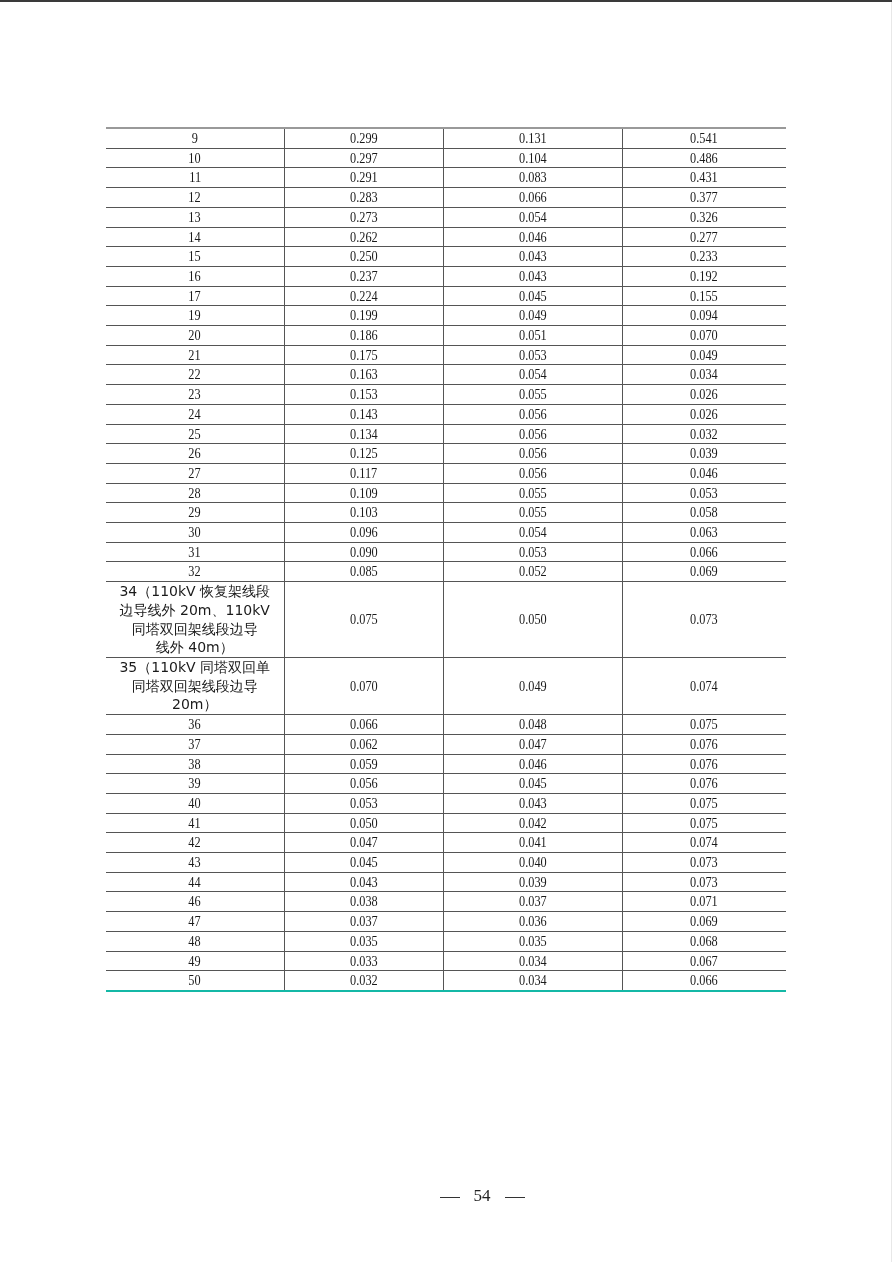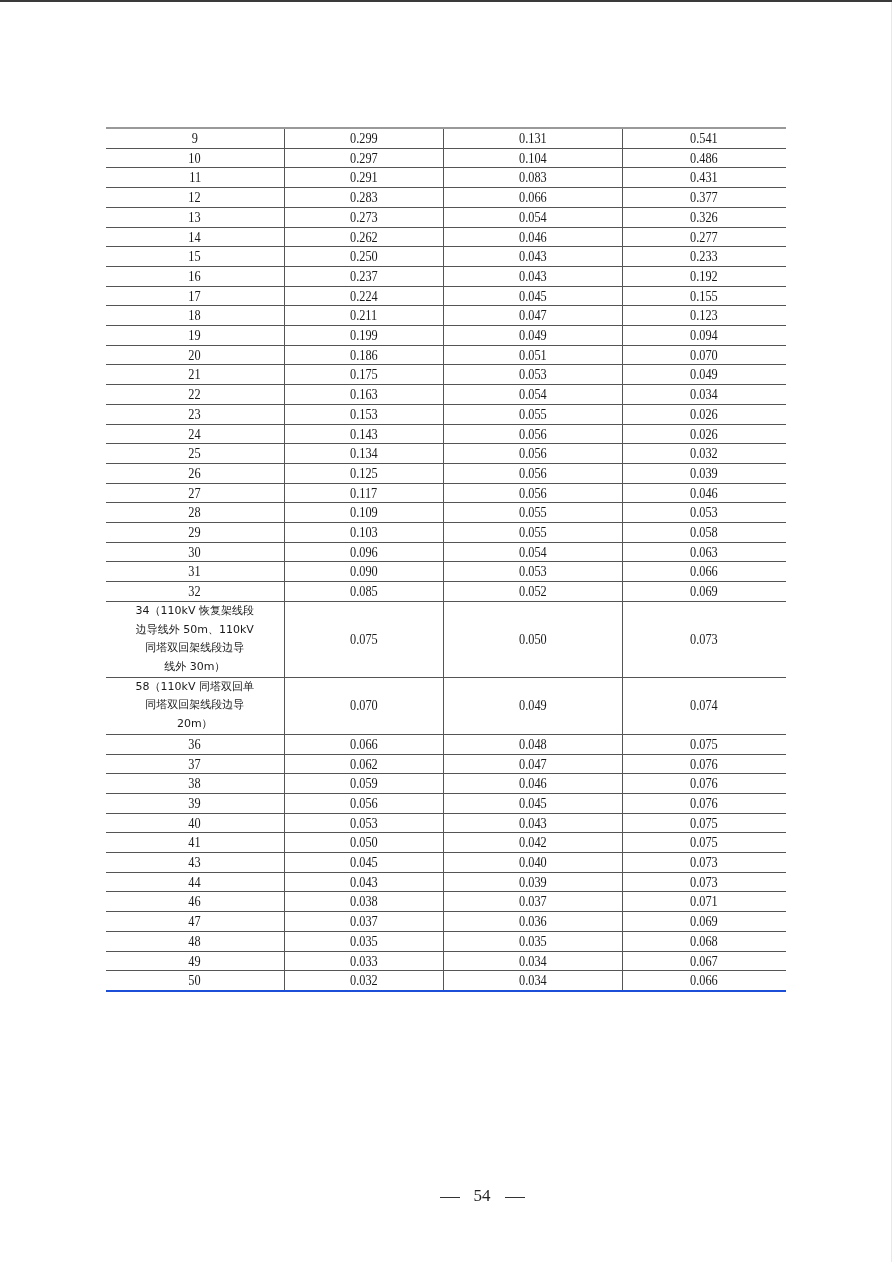--- a/index.html
+++ b/index.html
@@ -14,24 +14,24 @@
     border-collapse: collapse; table-layout: fixed;
   }
   table.data td {
     border-top: 1px solid #555; border-bottom: 1px solid #555;
     text-align: center; vertical-align: middle; padding: 0;
     font-size: 15px; line-height: 18.7px; height: 18.7px;
     transform-origin: center;
   }
   table.data td + td { border-left: 1px solid #555; }
   table.data tr:first-child td { border-top: 2px solid #999; }
-  table.data tr:last-child td { border-bottom: 2px solid #1d4ed8; }
+  table.data tr:last-child td { border-bottom: 2px solid #14b8a6; }
   td .num { display: inline-block; transform: scaleX(0.82); }
   td.label-cell { line-height: 21.5px; font-size: 15px; padding: 2px 6px; }
-  td.label-cell .cn { font-family: "DejaVu Sans", sans-serif; font-size: 11px; }
+  td.label-cell .cn { font-family: "DejaVu Sans", sans-serif; font-size: 14px; }
   .col1 { width: 178px; } .col2 { width: 159px; } .col3 { width: 179px; } .col4 { width: 164px; }
   .page-number {
     position: absolute; left: 0; width: 892px; top: 1186px; text-align: center;
     font-size: 17px; color: #222; padding-left: 36px;
   }
   .page-number .dash { display: inline-block; width: 20px; height: 1px; background: #333; vertical-align: middle; margin: 0 14px; }
 </style>
 </head>
 <body>
 
@@ -94,26 +94,20 @@
         <td><span class="num">0.043</span></td>
         <td><span class="num">0.192</span></td>
       </tr>
       <tr>
         <td><span class="num">17</span></td>
         <td><span class="num">0.224</span></td>
         <td><span class="num">0.045</span></td>
         <td><span class="num">0.155</span></td>
       </tr>
       <tr>
-        <td><span class="num">18</span></td>
-        <td><span class="num">0.211</span></td>
-        <td><span class="num">0.047</span></td>
-        <td><span class="num">0.123</span></td>
-      </tr>
-      <tr>
         <td><span class="num">19</span></td>
         <td><span class="num">0.199</span></td>
         <td><span class="num">0.049</span></td>
         <td><span class="num">0.094</span></td>
       </tr>
       <tr>
         <td><span class="num">20</span></td>
         <td><span class="num">0.186</span></td>
         <td><span class="num">0.051</span></td>
         <td><span class="num">0.070</span></td>
@@ -186,31 +180,31 @@
       </tr>
       <tr>
         <td><span class="num">32</span></td>
         <td><span class="num">0.085</span></td>
         <td><span class="num">0.052</span></td>
         <td><span class="num">0.069</span></td>
       </tr>
       <tr>
         <td class="label-cell">
           <div class="cn">34（110kV 恢复架线段</div>
-          <div class="cn">边导线外 50m、110kV</div>
+          <div class="cn">边导线外 20m、110kV</div>
           <div class="cn">同塔双回架线段边导</div>
-          <div class="cn">线外 30m）</div>
+          <div class="cn">线外 40m）</div>
         </td>
         <td><span class="num">0.075</span></td>
         <td><span class="num">0.050</span></td>
         <td><span class="num">0.073</span></td>
       </tr>
       <tr>
         <td class="label-cell">
-          <div class="cn">58（110kV 同塔双回单</div>
+          <div class="cn">35（110kV 同塔双回单</div>
           <div class="cn">同塔双回架线段边导</div>
           <div class="cn">20m）</div>
         </td>
         <td><span class="num">0.070</span></td>
         <td><span class="num">0.049</span></td>
         <td><span class="num">0.074</span></td>
       </tr>
       <tr>
         <td><span class="num">36</span></td>
         <td><span class="num">0.066</span></td>
@@ -241,20 +235,26 @@
         <td><span class="num">0.043</span></td>
         <td><span class="num">0.075</span></td>
       </tr>
       <tr>
         <td><span class="num">41</span></td>
         <td><span class="num">0.050</span></td>
         <td><span class="num">0.042</span></td>
         <td><span class="num">0.075</span></td>
       </tr>
       <tr>
+        <td><span class="num">42</span></td>
+        <td><span class="num">0.047</span></td>
+        <td><span class="num">0.041</span></td>
+        <td><span class="num">0.074</span></td>
+      </tr>
+      <tr>
         <td><span class="num">43</span></td>
         <td><span class="num">0.045</span></td>
         <td><span class="num">0.040</span></td>
         <td><span class="num">0.073</span></td>
       </tr>
       <tr>
         <td><span class="num">44</span></td>
         <td><span class="num">0.043</span></td>
         <td><span class="num">0.039</span></td>
         <td><span class="num">0.073</span></td>

